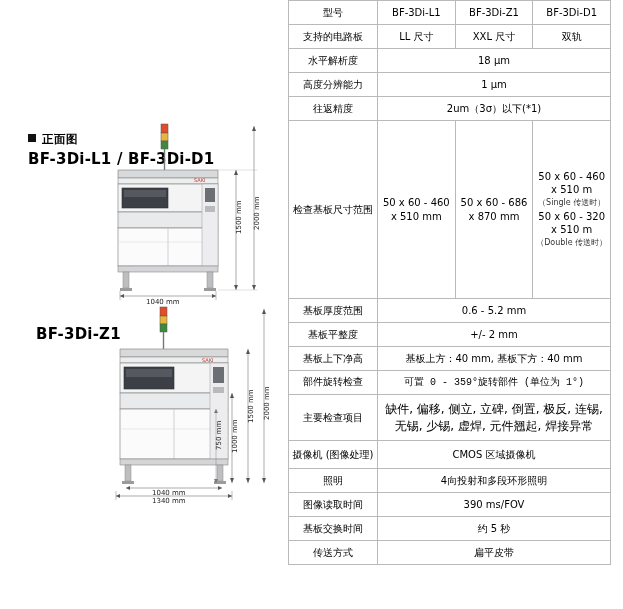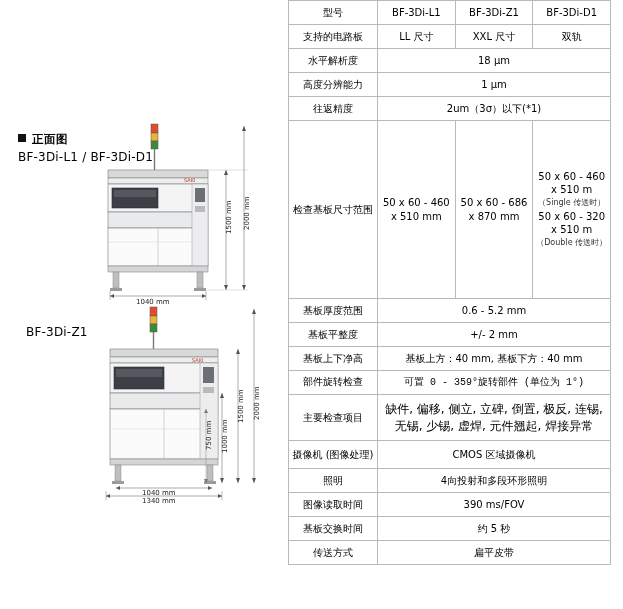--- a/index.html
+++ b/index.html
@@ -18,21 +18,21 @@
   }
   #page {
     position: relative;
     width: 623px;
     height: 609px;
   }
 
   
   #left-panel {
     position: absolute;
-    left: 4px;
+    left: 14px;
     top: 0;
     width: 288px;
     height: 427px;
   }
   .front-view-heading {
     position: absolute;
     left: 14px;
     top: 132px;
     font-size: 11.5px;
     font-weight: bold;
@@ -41,22 +41,22 @@
   .front-view-heading .sq {
     display: inline-block;
     width: 8px;
     height: 8px;
     background: #111;
     margin-right: 6px;
     vertical-align: 1px;
   }
   .model-label {
     position: absolute;
-    font-size: 12px;
-    font-weight: normal;
+    font-size: 15px;
+    font-weight: bold;
     letter-spacing: 0.2px;
     text-align: center;
   }
   #model-label-1 { left: 14px; top: 150px; }
   #model-label-2 { left: 22px; top: 325px; }
 
   
   .machine {
     position: absolute;
   }

